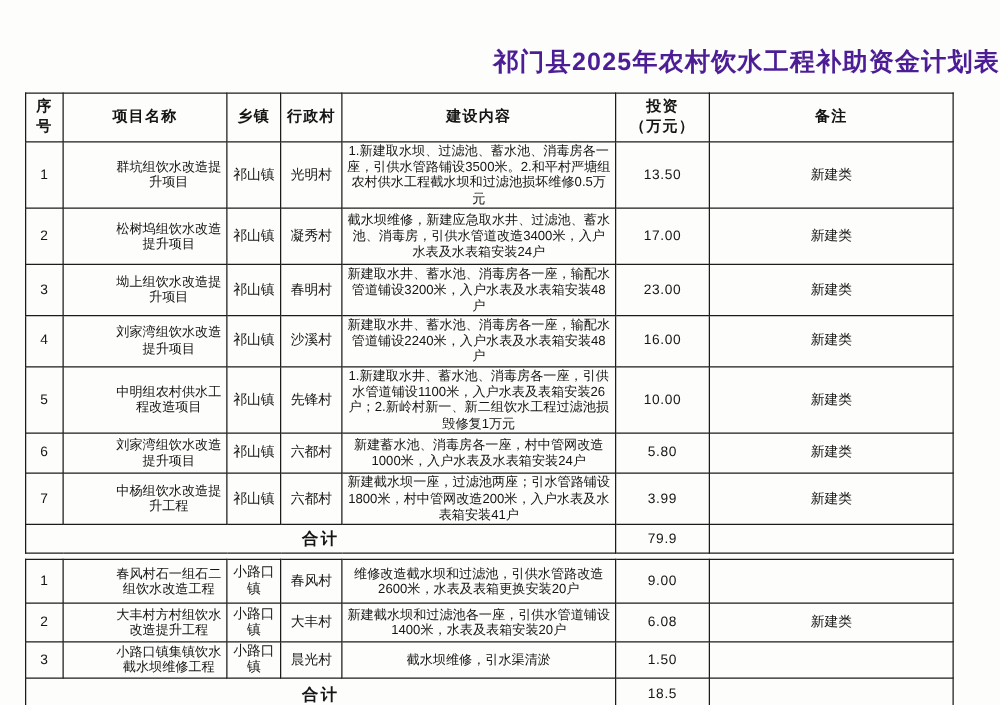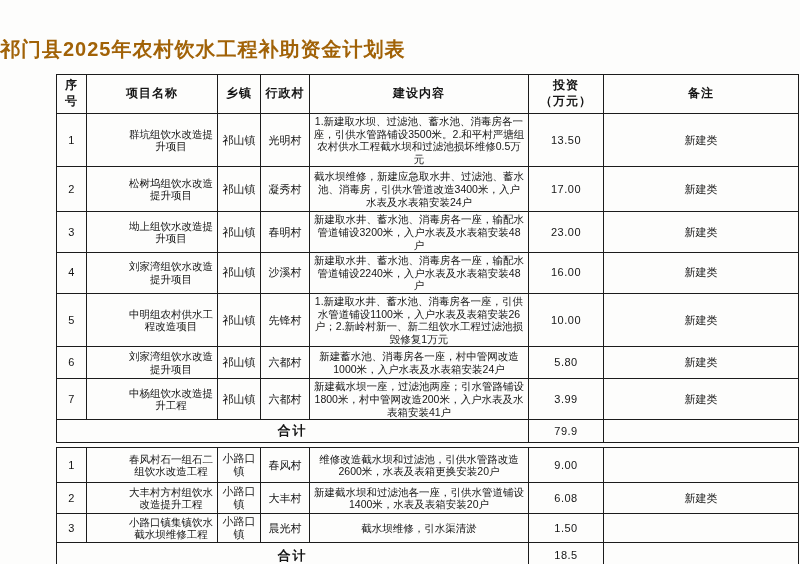--- a/index.html
+++ b/index.html
@@ -11,36 +11,35 @@
   .page {
     position:relative;
     width:800px; height:564px;
     background:#fdfdfc;
     color:#111;
     overflow:hidden;
   }
   .title {
     position:absolute;
     top:36px; left:0; right:0;
-    text-align:left;
+    text-align:right;
     font-size:20px;
     font-weight:bold;
     letter-spacing:1px;
-    color:#a16207;
+    color:#4c1d95;
   }
   .tables {
     position:absolute;
     left:20px; top:74px;
     width:742px;
   }
   table {
     width:742px;
     border-collapse:collapse;
     table-layout:fixed;
-    margin-left:36px;
   }
   .section2 { margin-top:4px; }
   td {
     border:1.5px solid #1c1c1c;
     font-size:11px;
     color:#151515;
     text-align:center;
     vertical-align:middle;
     padding:1px 2px;
     line-height:1.2;

